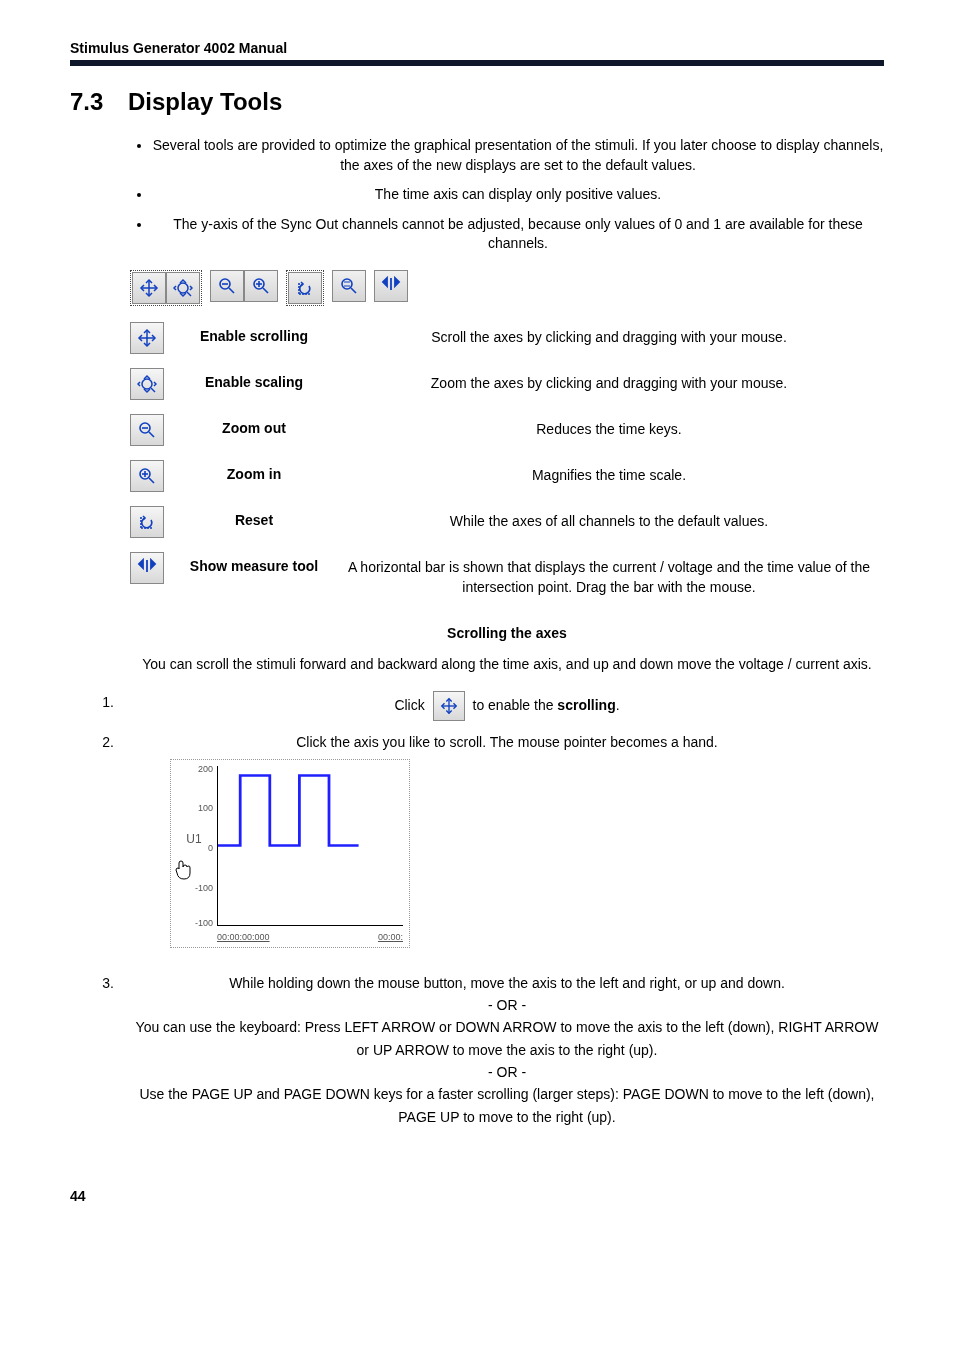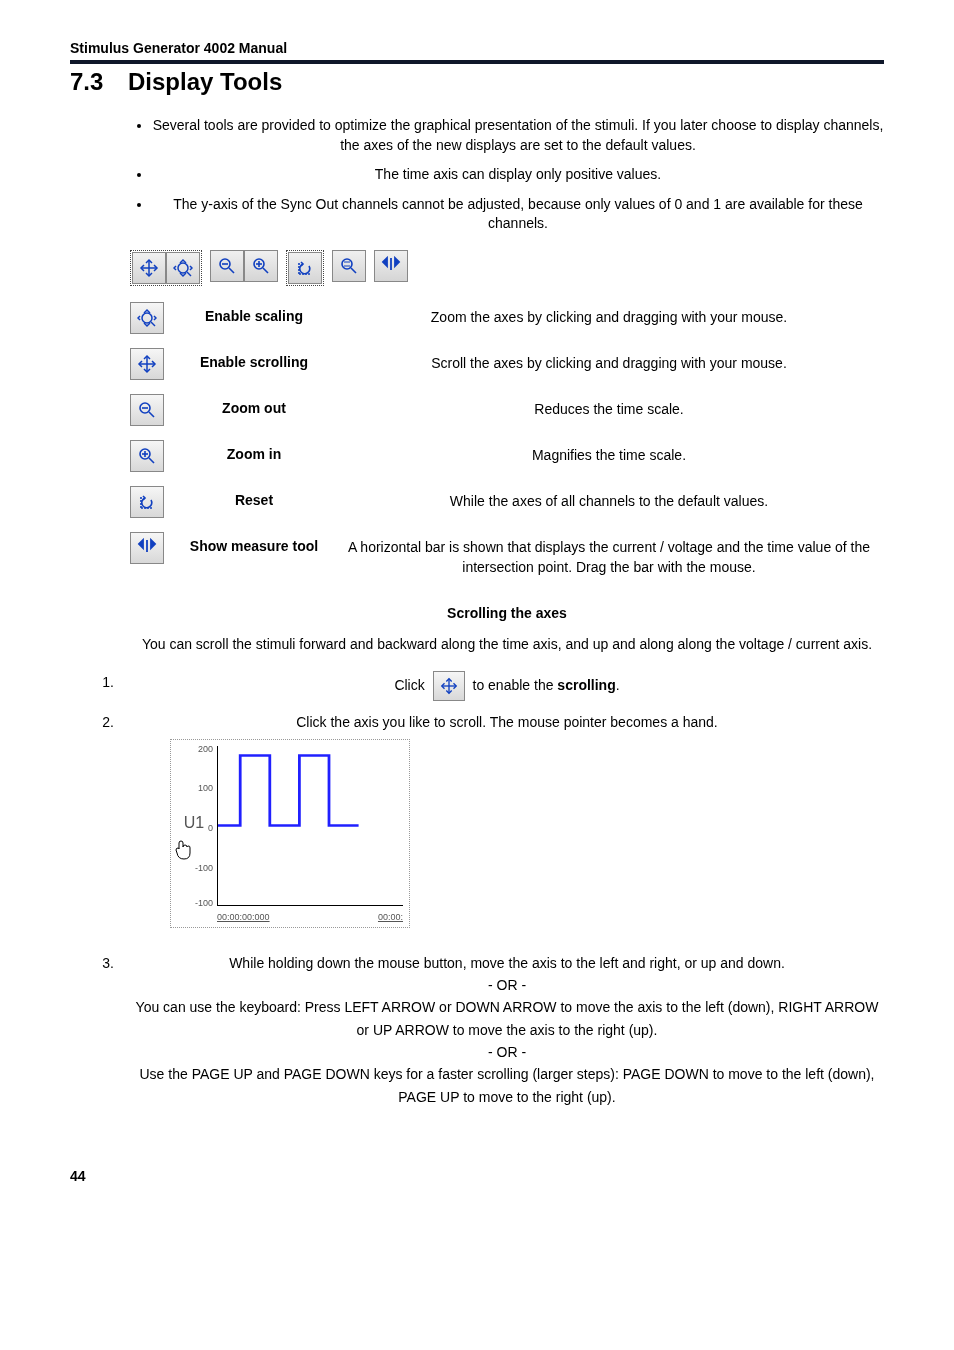--- a/index.html
+++ b/index.html
@@ -12,22 +12,22 @@
       font-size: 14px;
       color: #000;
       background: #fff;
       width: 954px;
       padding: 40px 70px 40px 70px;
     }
     .header-bar {
       font-weight: bold;
       font-size: 14px;
       padding-bottom: 4px;
-      border-bottom: 4px solid #0f172a;
-      margin-bottom: 4px;
+      border-bottom: 6px solid #0f172a;
+      margin-bottom: 22px;
     }
     .section-title {
       display: flex;
       gap: 8px;
       font-weight: bold;
       font-size: 24px;
       margin-bottom: 20px;
     }
     .section-number {
       width: 50px;
@@ -152,21 +152,21 @@
       color: #555;
     }
     .y-axis span {
       position: absolute;
       right: 4px;
     }
     .y-label {
       position: absolute;
       left: -2px;
       top: 40%;
-      font-size: 16px;
+      font-size: 12px;
     }
     .hand-cursor {
       position: absolute;
       left: -4px;
       top: 58%;
       font-size: 16px;
     }
     .plot-area {
       flex: 1;
       position: relative;
@@ -289,60 +289,60 @@
           </svg>
       </div>
     </div>
   </div>
 
   <div class="desc-table">
     <div class="desc-row">
       <div class="desc-icon">
           <svg width="20" height="20" viewBox="0 0 20 20">
             <g stroke="#1140c0" stroke-width="1.5" fill="none">
+              <line x1="10" y1="2" x2="10" y2="18"></line>
+              <line x1="2" y1="10" x2="18" y2="10"></line>
+              <polyline points="7,5 10,2 13,5"></polyline>
+              <polyline points="7,15 10,18 13,15"></polyline>
+              <polyline points="5,7 2,10 5,13"></polyline>
+              <polyline points="15,7 18,10 15,13"></polyline>
+            </g>
+          </svg>
+        </div>
+      <div class="desc-label">Enable scrolling</div>
+      <div class="desc-text">Scroll the axes by clicking and dragging with your mouse.</div>
+    </div>
+    <div class="desc-row">
+      <div class="desc-icon">
+          <svg width="20" height="20" viewBox="0 0 20 20">
+            <g stroke="#1140c0" stroke-width="1.5" fill="none">
               <circle cx="10" cy="10" r="5"></circle>
               <line x1="14" y1="14" x2="18" y2="18"></line>
               <polyline points="7,5 10,2 13,5"></polyline>
               <polyline points="7,15 10,18 13,15"></polyline>
               <polyline points="3,8 1,10 3,12"></polyline>
               <polyline points="17,8 19,10 17,12"></polyline>
             </g>
           </svg>
         </div>
       <div class="desc-label">Enable scaling</div>
       <div class="desc-text">Zoom the axes by clicking and dragging with your mouse.</div>
     </div>
     <div class="desc-row">
       <div class="desc-icon">
           <svg width="20" height="20" viewBox="0 0 20 20">
-            <g stroke="#1140c0" stroke-width="1.5" fill="none">
-              <line x1="10" y1="2" x2="10" y2="18"></line>
-              <line x1="2" y1="10" x2="18" y2="10"></line>
-              <polyline points="7,5 10,2 13,5"></polyline>
-              <polyline points="7,15 10,18 13,15"></polyline>
-              <polyline points="5,7 2,10 5,13"></polyline>
-              <polyline points="15,7 18,10 15,13"></polyline>
-            </g>
-          </svg>
-        </div>
-      <div class="desc-label">Enable scrolling</div>
-      <div class="desc-text">Scroll the axes by clicking and dragging with your mouse.</div>
-    </div>
-    <div class="desc-row">
-      <div class="desc-icon">
-          <svg width="20" height="20" viewBox="0 0 20 20">
             <g stroke="#1140c0" stroke-width="1.6" fill="none">
               <circle cx="8" cy="8" r="5"></circle>
               <line x1="12" y1="12" x2="17" y2="17"></line>
               <line x1="5" y1="8" x2="11" y2="8"></line>
             </g>
           </svg>
         </div>
       <div class="desc-label">Zoom out</div>
-      <div class="desc-text">Reduces the time scale.</div>
+      <div class="desc-text">Reduces the time keys.</div>
     </div>
     <div class="desc-row">
       <div class="desc-icon">
           <svg width="20" height="20" viewBox="0 0 20 20">
             <g stroke="#1140c0" stroke-width="1.6" fill="none">
               <circle cx="8" cy="8" r="5"></circle>
               <line x1="12" y1="12" x2="17" y2="17"></line>
               <line x1="5" y1="8" x2="11" y2="8"></line>
               <line x1="8" y1="5" x2="8" y2="11"></line>
             </g>
@@ -374,21 +374,21 @@
               <line x1="10" y1="2" x2="10" y2="14" fill="none"></line>
             </g>
           </svg>
         </div>
       <div class="desc-label">Show measure tool</div>
       <div class="desc-text">A horizontal bar is shown that displays the current / voltage and the time value of the intersection point. Drag the bar with the mouse.</div>
     </div>
   </div>
 
   <div class="sub-heading">Scrolling the axes</div>
-  <div class="para">You can scroll the stimuli forward and backward along the time axis, and up and along along the voltage / current axis.</div>
+  <div class="para">You can scroll the stimuli forward and backward along the time axis, and up and down move the voltage / current axis.</div>
 
   <div class="numbered">
     <div class="num">1.</div>
     <div class="ntext">
       <span>Click </span>
       <span class="inline-icon">
         <svg width="18" height="18" viewBox="0 0 20 20">
             <g stroke="#1140c0" stroke-width="1.5" fill="none">
               <line x1="10" y1="2" x2="10" y2="18"></line>
               <line x1="2" y1="10" x2="18" y2="10"></line>

